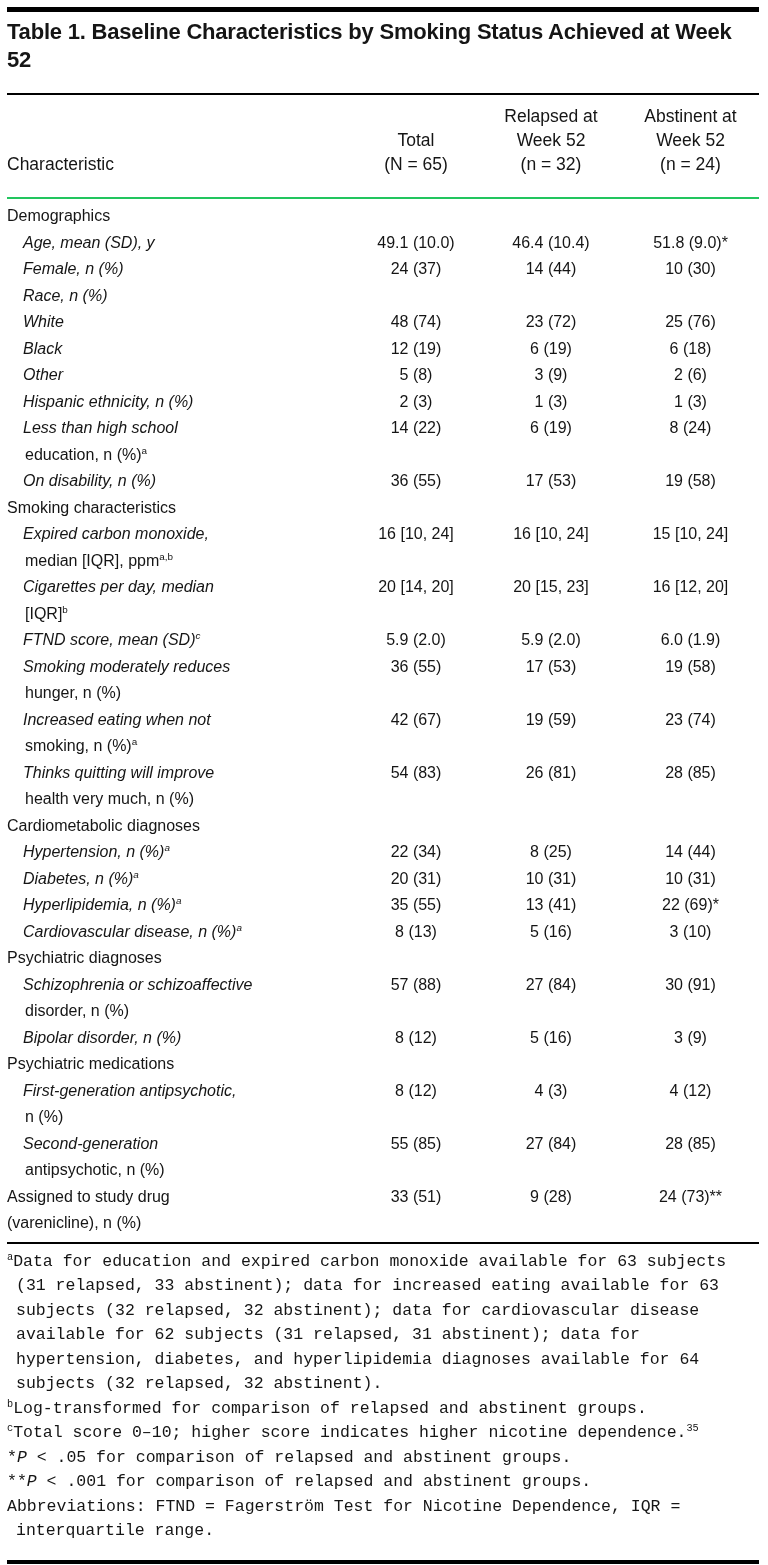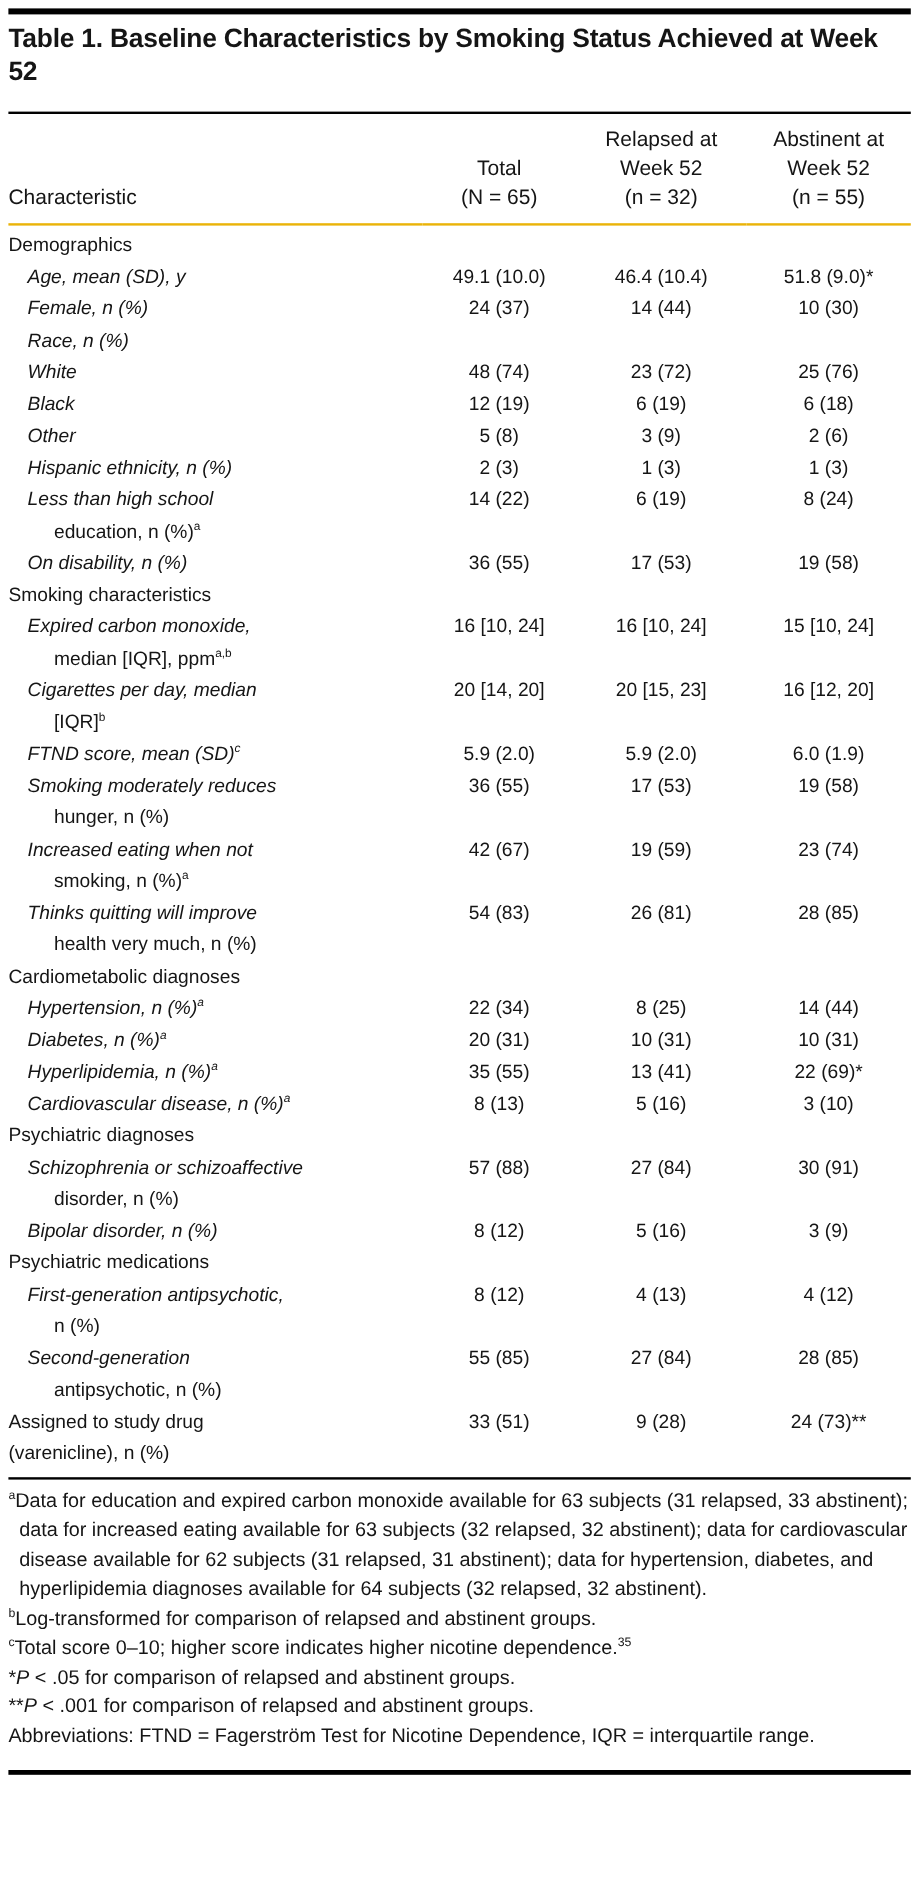--- a/index.html
+++ b/index.html
@@ -30,40 +30,40 @@
   col.c1 { width: 345px; }
   col.c2 { width: 128px; }
   col.c3 { width: 142px; }
   col.c4 { width: 137px; }
 
   thead th {
     vertical-align: bottom;
     font-weight: 400;
     font-size: 17.5px;
     line-height: 24px;
-    padding: 9px 0 10px 0;
-    border-bottom: 2px solid #eab308;
+    padding: 9px 0 21px 0;
+    border-bottom: 2px solid #22c55e;
   }
   th.char-h { text-align: left; }
   th.val-h  { text-align: center; }
 
   tbody { font-size: 16px; }
   tbody td { vertical-align: top; line-height: 26.5px; padding: 0; }
   tbody tr:first-child td { padding-top: 4px; }
 
   td.char .ln.ind0  { margin-left: 0; }
   td.char .ln.ind1  { margin-left: 16px; font-style: italic; }
   td.char .ln.ind1b { }
-  td.char .ln.ind2  { margin-left: 38px; }
+  td.char .ln.ind2  { margin-left: 18px; }
   td.val { text-align: center; white-space: nowrap; }
 
   sup { font-size: 62%; line-height: 0; vertical-align: super; }
 
   .footnotes { font-size: 16.5px; line-height: 24.5px; padding: 6px 0 9px 0; }
-  .footnote { padding-left: 9px; text-indent: -9px; }
+  .footnote { padding-left: 9px; text-indent: -9px; font-family: Liberation Mono, monospace; }
   .footnote i { font-style: italic; }
 </style>
 </head>
 <body>
 
 <div class="page">
 
   <div class="rule rule-heavy"></div>
 
   <div class="title">Table 1. Baseline Characteristics by Smoking Status Achieved at Week 52</div>
@@ -85,21 +85,21 @@
           <div>(N = 65)</div>
         </th>
         <th class="val-h">
           <div>Relapsed at</div>
           <div>Week 52</div>
           <div>(n = 32)</div>
         </th>
         <th class="val-h">
           <div>Abstinent at</div>
           <div>Week 52</div>
-          <div>(n = 55)</div>
+          <div>(n = 24)</div>
         </th>
       </tr>
     </thead>
     <tbody id="table-body">
         <tr>
           <td class="char" colspan="4">
             <div class="ln ind0">Demographics</div>
           </td>
         </tr>
         <tr>
@@ -296,21 +296,21 @@
           <td class="char" colspan="4">
             <div class="ln ind0">Psychiatric medications</div>
           </td>
         </tr>
         <tr>
           <td class="char">
             <div class="ln ind1">First-generation antipsychotic,</div>
             <div class="ln ind2">n (%)</div>
           </td>
           <td class="val">8 (12)</td>
-          <td class="val">4 (13)</td>
+          <td class="val">4 (3)</td>
           <td class="val">4 (12)</td>
         </tr>
         <tr>
           <td class="char">
             <div class="ln ind1">Second-generation</div>
             <div class="ln ind2">antipsychotic, n (%)</div>
           </td>
           <td class="val">55 (85)</td>
           <td class="val">27 (84)</td>
           <td class="val">28 (85)</td>

